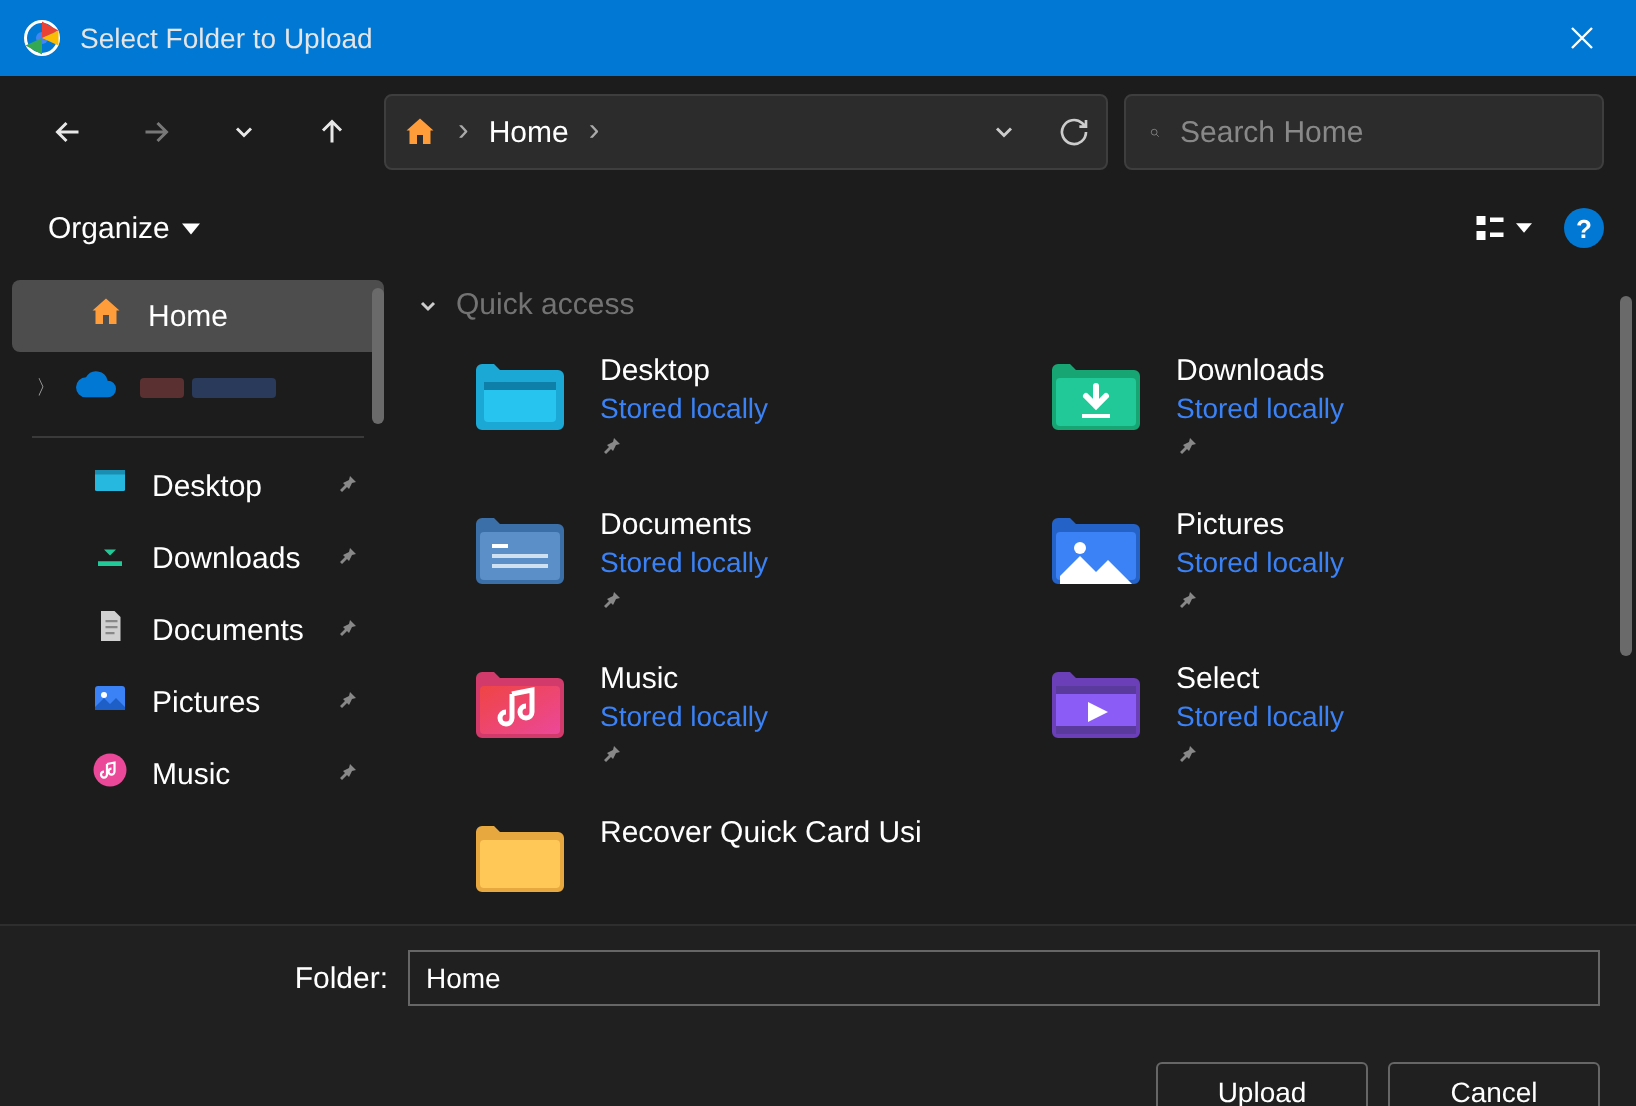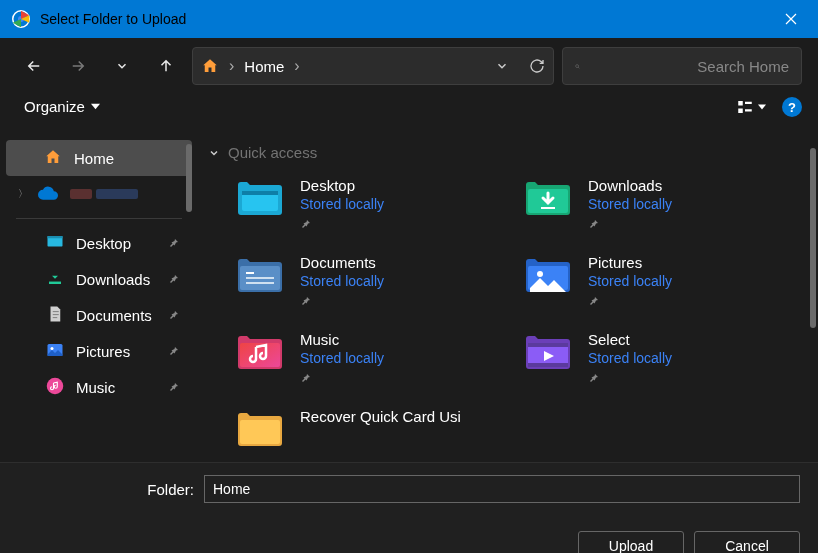--- a/index.html
+++ b/index.html
@@ -1,33 +1,33 @@
 <!DOCTYPE html>
 <html><head>
 <meta charset="utf-8">
 <style>
 * { margin: 0; padding: 0; box-sizing: border-box; font-family: 'Segoe UI', sans-serif; }
 body { background: #1c1c1c; width: 818px; height: 553px; overflow: hidden; position: relative; }
 .titlebar { height: 38px; background: #0078d4; display: flex; align-items: center; padding: 0 4px 0 12px; }
 .titlebar .app-icon { width: 18px; height: 18px; margin-right: 10px; }
-.titlebar .title { color: #000000; font-size: 14px; flex: 1; }
+.titlebar .title { color: #e5e5e5; font-size: 14px; flex: 1; }
 .titlebar .close { width: 46px; height: 38px; display: flex; align-items: center; justify-content: center; cursor: pointer; }
 .titlebar .close svg { stroke: #fff; }
 
 .navbar { height: 56px; background: #1c1c1c; display: flex; align-items: center; padding: 0 16px; gap: 8px; }
 .nav-btn { width: 36px; height: 36px; display: flex; align-items: center; justify-content: center; cursor: pointer; border-radius: 4px; color: #e8e8e8; }
 .address-bar { flex: 1; height: 38px; background: #2c2c2c; border: 1px solid #3e3e3e; border-radius: 4px; display: flex; align-items: center; padding: 0 8px; gap: 10px; }
 .address-bar .home-ic { color: #ff9d3a; }
 .address-bar .sep { color: #aaa; }
 .address-bar .crumb { color: #fff; font-size: 15px; }
 .search-bar { width: 240px; height: 38px; background: #2c2c2c; border: 1px solid #3e3e3e; border-radius: 4px; display: flex; align-items: center; padding: 0 12px; gap: 10px; }
-.search-bar input { background: transparent; border: none; outline: none; color: #fdba74; font-size: 15px; flex: 1; text-align: right; }
+.search-bar input { background: transparent; border: none; outline: none; color: #fdba74; font-size: 15px; flex: 1; }
 .search-bar input::placeholder { color: #888; }
 
-.toolbar { height: 40px; display: flex; align-items: flex-start; padding: 0 16px; }
+.toolbar { height: 40px; display: flex; align-items: center; padding: 0 16px; }
 .organize { color: #fff; font-size: 15px; display: flex; align-items: center; gap: 6px; cursor: pointer; padding: 4px 8px; border-radius: 4px; }
 .toolbar-right { margin-left: auto; display: flex; align-items: center; gap: 10px; }
 .view-btn { display: flex; align-items: center; gap: 4px; padding: 4px 6px; border-radius: 4px; cursor: pointer; }
 .help { width: 20px; height: 20px; background: #0078d4; border-radius: 50%; color: #fff; display: flex; align-items: center; justify-content: center; font-size: 13px; font-weight: bold; cursor: pointer; }
 
 .content { display: flex; height: 328px; }
 .sidebar { width: 192px; padding: 6px 0 6px 6px; display: flex; flex-direction: column; gap: 2px; overflow: hidden; position: relative; }
 .sidebar-scroll { position: absolute; right: 0; top: 10px; width: 6px; height: 68px; background: #6a6a6a; border-radius: 3px; }
 .side-item { height: 36px; display: flex; align-items: center; padding: 0 12px; gap: 12px; color: #fff; font-size: 15px; cursor: pointer; border-radius: 4px; }
 .side-item.active { background: #4d4d4d; }

